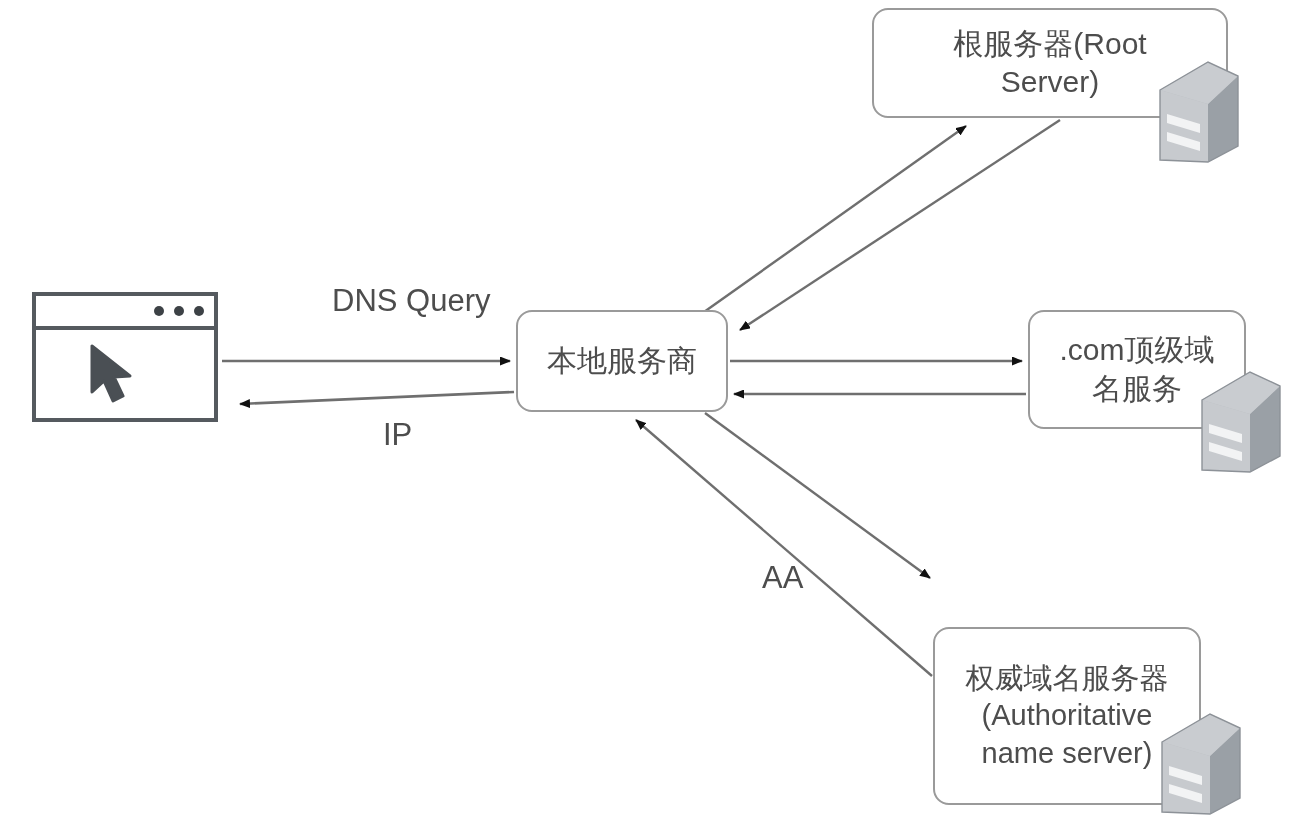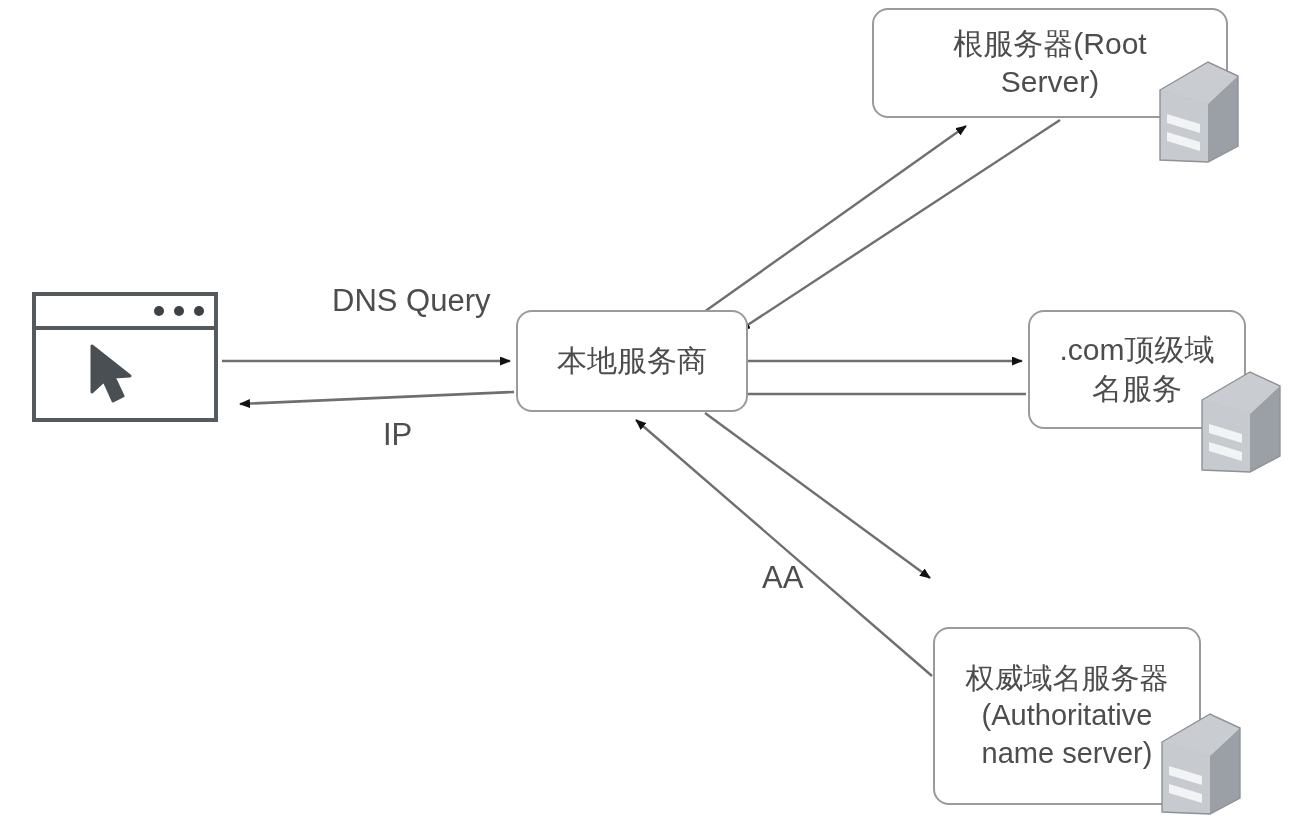--- a/index.html
+++ b/index.html
@@ -31,21 +31,21 @@
     text-align: center;
     color: #4d4d4d;
     line-height: 1.28;
     z-index: 3;
   }
   .node-label {
     display: block;
     padding: 0 14px;
     white-space: pre-line;
   }
-  #node-local      { left: 516px; top: 310px; width: 232px; height: 102px; font-size: 30px; }
+  #node-local      { left: 516px; top: 310px; width: 212px; height: 102px; font-size: 30px; }
   #node-root       { left: 872px; top: 8px;   width: 356px; height: 110px; font-size: 30px; }
   #node-tld        { left: 1028px; top: 310px; width: 218px; height: 119px; font-size: 30px; }
   #node-auth       { left: 933px; top: 587px; width: 268px; height: 178px; font-size: 29px; margin-top: 40px; }
 
   
   #browser-window {
     position: absolute;
     left: 32px;
     top: 292px;
     width: 186px;

